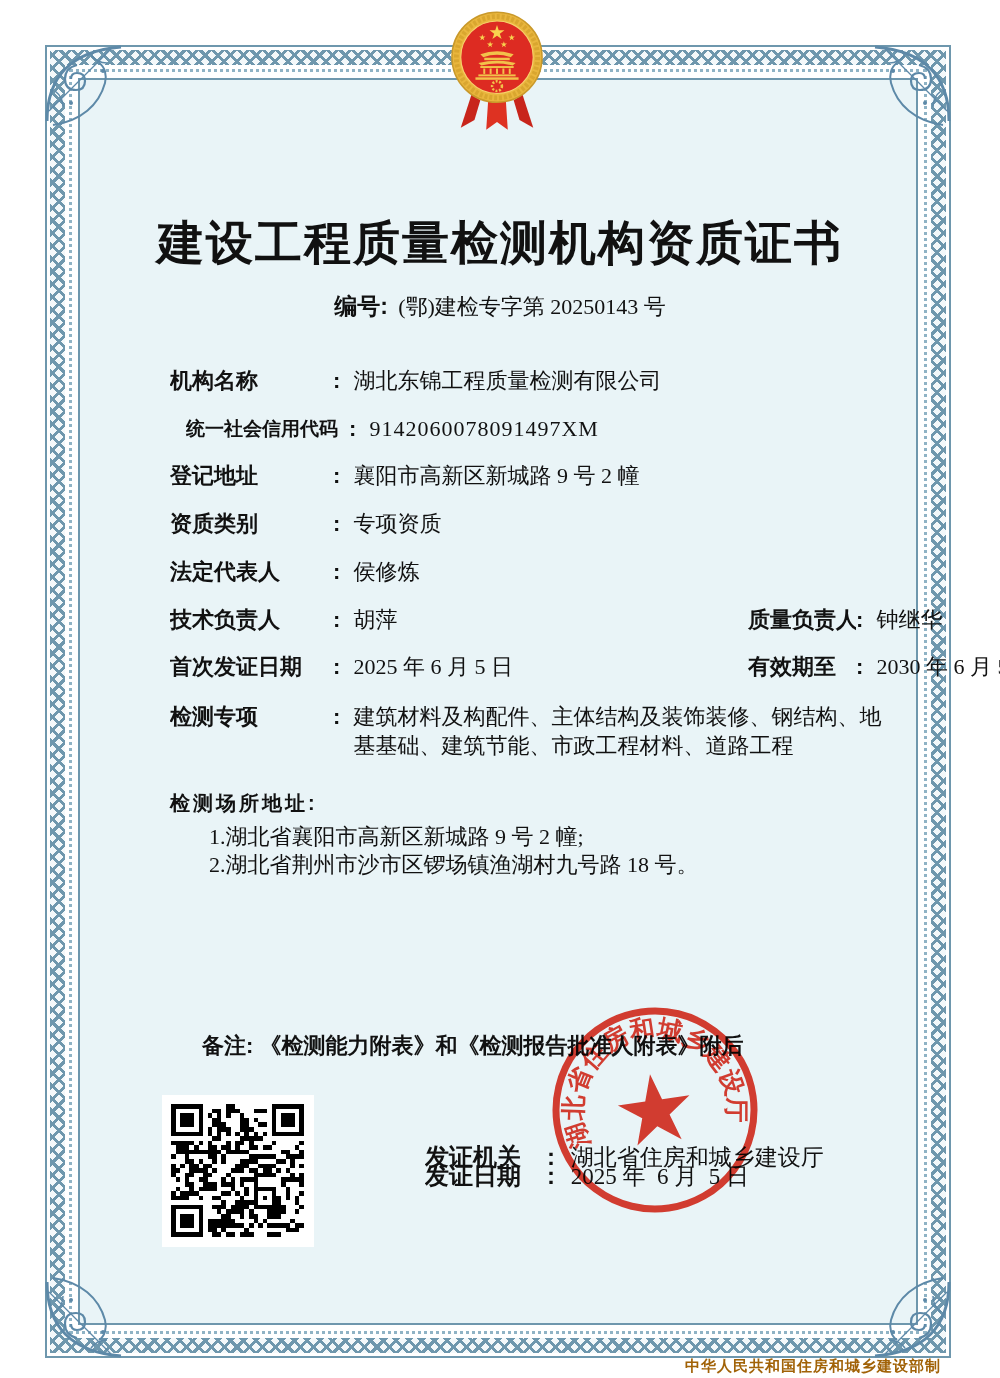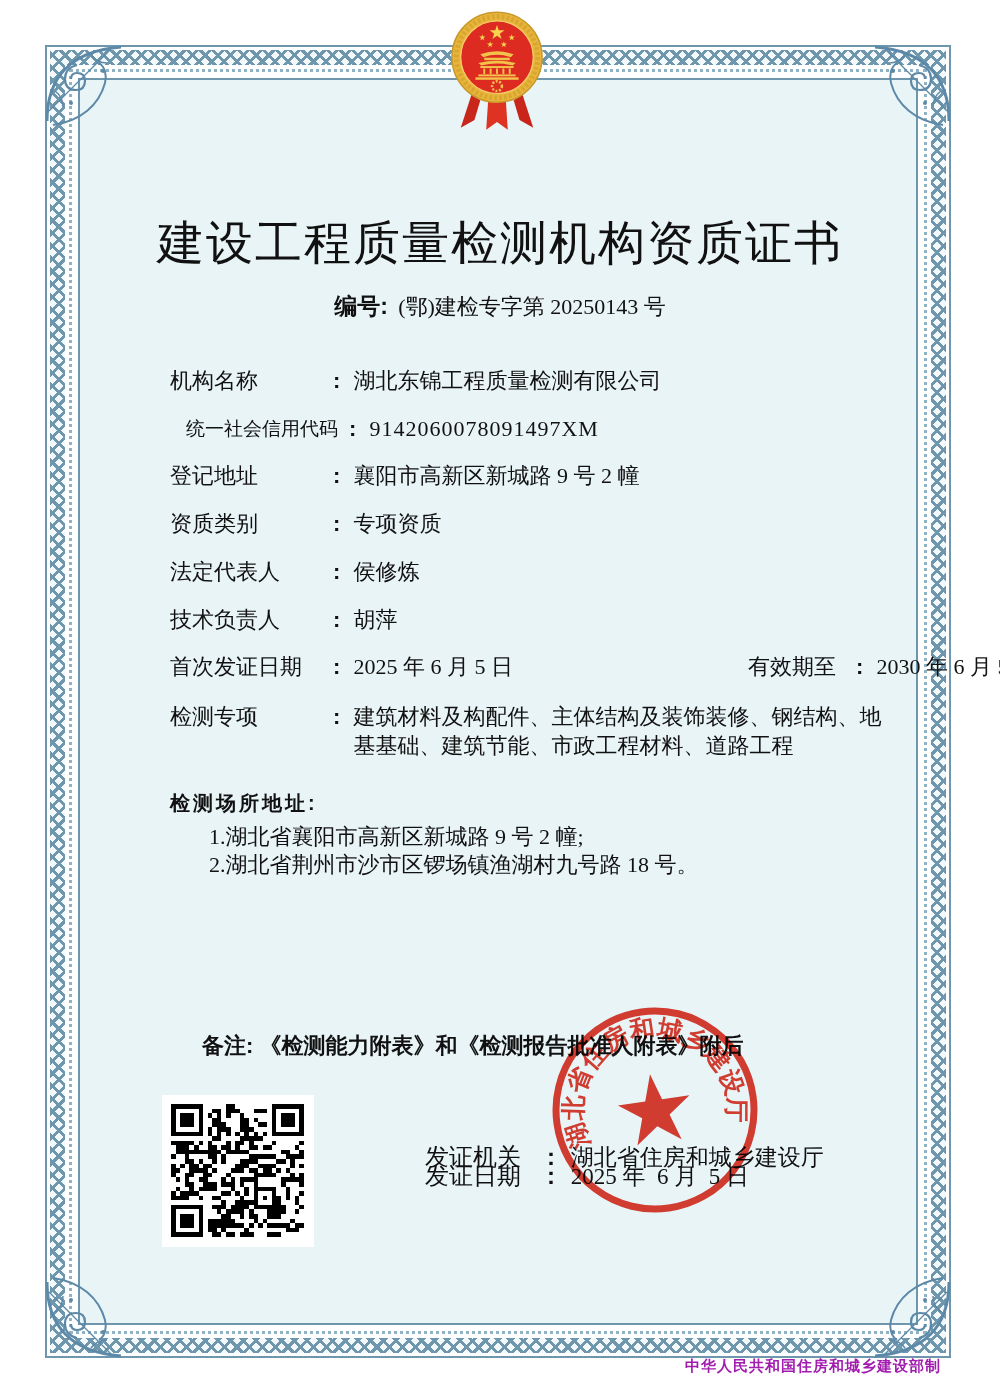--- a/index.html
+++ b/index.html
@@ -26,29 +26,29 @@
   .c-tl{left:-4px;top:-4px;}
   .c-tr{right:-4px;top:-4px;transform:scaleX(-1);}
   .c-bl{left:-4px;bottom:-4px;transform:scaleY(-1);}
   .c-br{right:-4px;bottom:-4px;transform:scale(-1,-1);}
 
   
   .emblem{position:absolute;left:448px;top:6px;width:98px;height:126px;}
 
   
   .title{position:absolute;left:0;right:0;top:212px;text-align:center;
-         font-size:47px;font-weight:400;letter-spacing:2px;}
+         font-size:47px;font-weight:700;letter-spacing:2px;}
   .cert-no{position:absolute;left:0;right:0;top:291px;text-align:center;font-size:23px;}
   .cert-no .lab{font-weight:bold;}
   .cert-no .val{font-size:22px;margin-left:4px;}
 
   
   .row{position:absolute;left:170px;line-height:30px;white-space:nowrap;font-size:22px;}
   .lbl{display:inline-block;width:163px;height:30px;overflow:hidden;
-       font-weight:normal;text-align:justify;vertical-align:top;}
+       font-weight:bold;text-align:justify;vertical-align:top;}
   .lbl::after{content:"";display:inline-block;width:100%;height:0;}
   .lbl.tight{font-size:19px;margin-left:16px;}
   .colon{font-weight:bold;}
   .val{margin-left:7px;font-family:"Liberation Serif","DejaVu Serif",serif;}
   .rcol{position:absolute;left:578px;top:0;}
   .rcol .lbl{width:108px;}
   .val.block{display:inline-block;width:540px;white-space:normal;
              line-height:29px;vertical-align:top;}
 
   .site-head{position:absolute;left:170px;top:790px;font-size:20px;font-weight:bold;
@@ -65,21 +65,21 @@
   
   .issue-row{position:absolute;left:425px;font-size:24px;line-height:32px;white-space:nowrap;}
   .issue-row .lbl{width:122px;height:32px;font-size:24px;}
   .issue-row .val{font-size:23px;margin-left:9px;}
 
   
   .seal{position:absolute;left:545px;top:1000px;width:220px;height:220px;
         transform:rotate(-8deg);mix-blend-mode:multiply;opacity:.92;}
 
   .footer{position:absolute;left:648px;top:1357px;width:330px;text-align:center;
-          font-size:15px;font-weight:bold;color:#a21caf;letter-spacing:1px;}
+          font-size:15px;font-weight:bold;color:#a16207;letter-spacing:1px;}
 </style>
 </head>
 <body>
 
 <div>
 
   <div class="frame">
     <div class="bl2"></div>
     <div class="bl3"></div>
     <div class="bl4"></div>
@@ -164,20 +164,24 @@
     <span class="lbl">资质类别</span><span class="colon">:</span>
     <span class="val">专项资质</span>
   </div>
   <div class="row" style="top:557px">
     <span class="lbl">法定代表人</span><span class="colon">:</span>
     <span class="val">侯修炼</span>
   </div>
   <div class="row" style="top:605px;right:0">
     <span class="lbl">技术负责人</span><span class="colon">:</span>
     <span class="val">胡萍</span>
+    <span class="rcol">
+      <span class="lbl">质量负责人</span><span class="colon">:</span>
+      <span class="val">钟继华</span>
+    </span>
   </div>
   <div class="row" style="top:652px;right:12px">
     <span class="lbl">首次发证日期</span><span class="colon">:</span>
     <span class="val">2025 年 6 月 5 日</span>
     <span class="rcol">
       <span class="lbl">有效期至</span><span class="colon">:</span>
       <span class="val">2030 年 6 月 5 日</span>
     </span>
   </div>
   <div class="row" style="top:702px">

